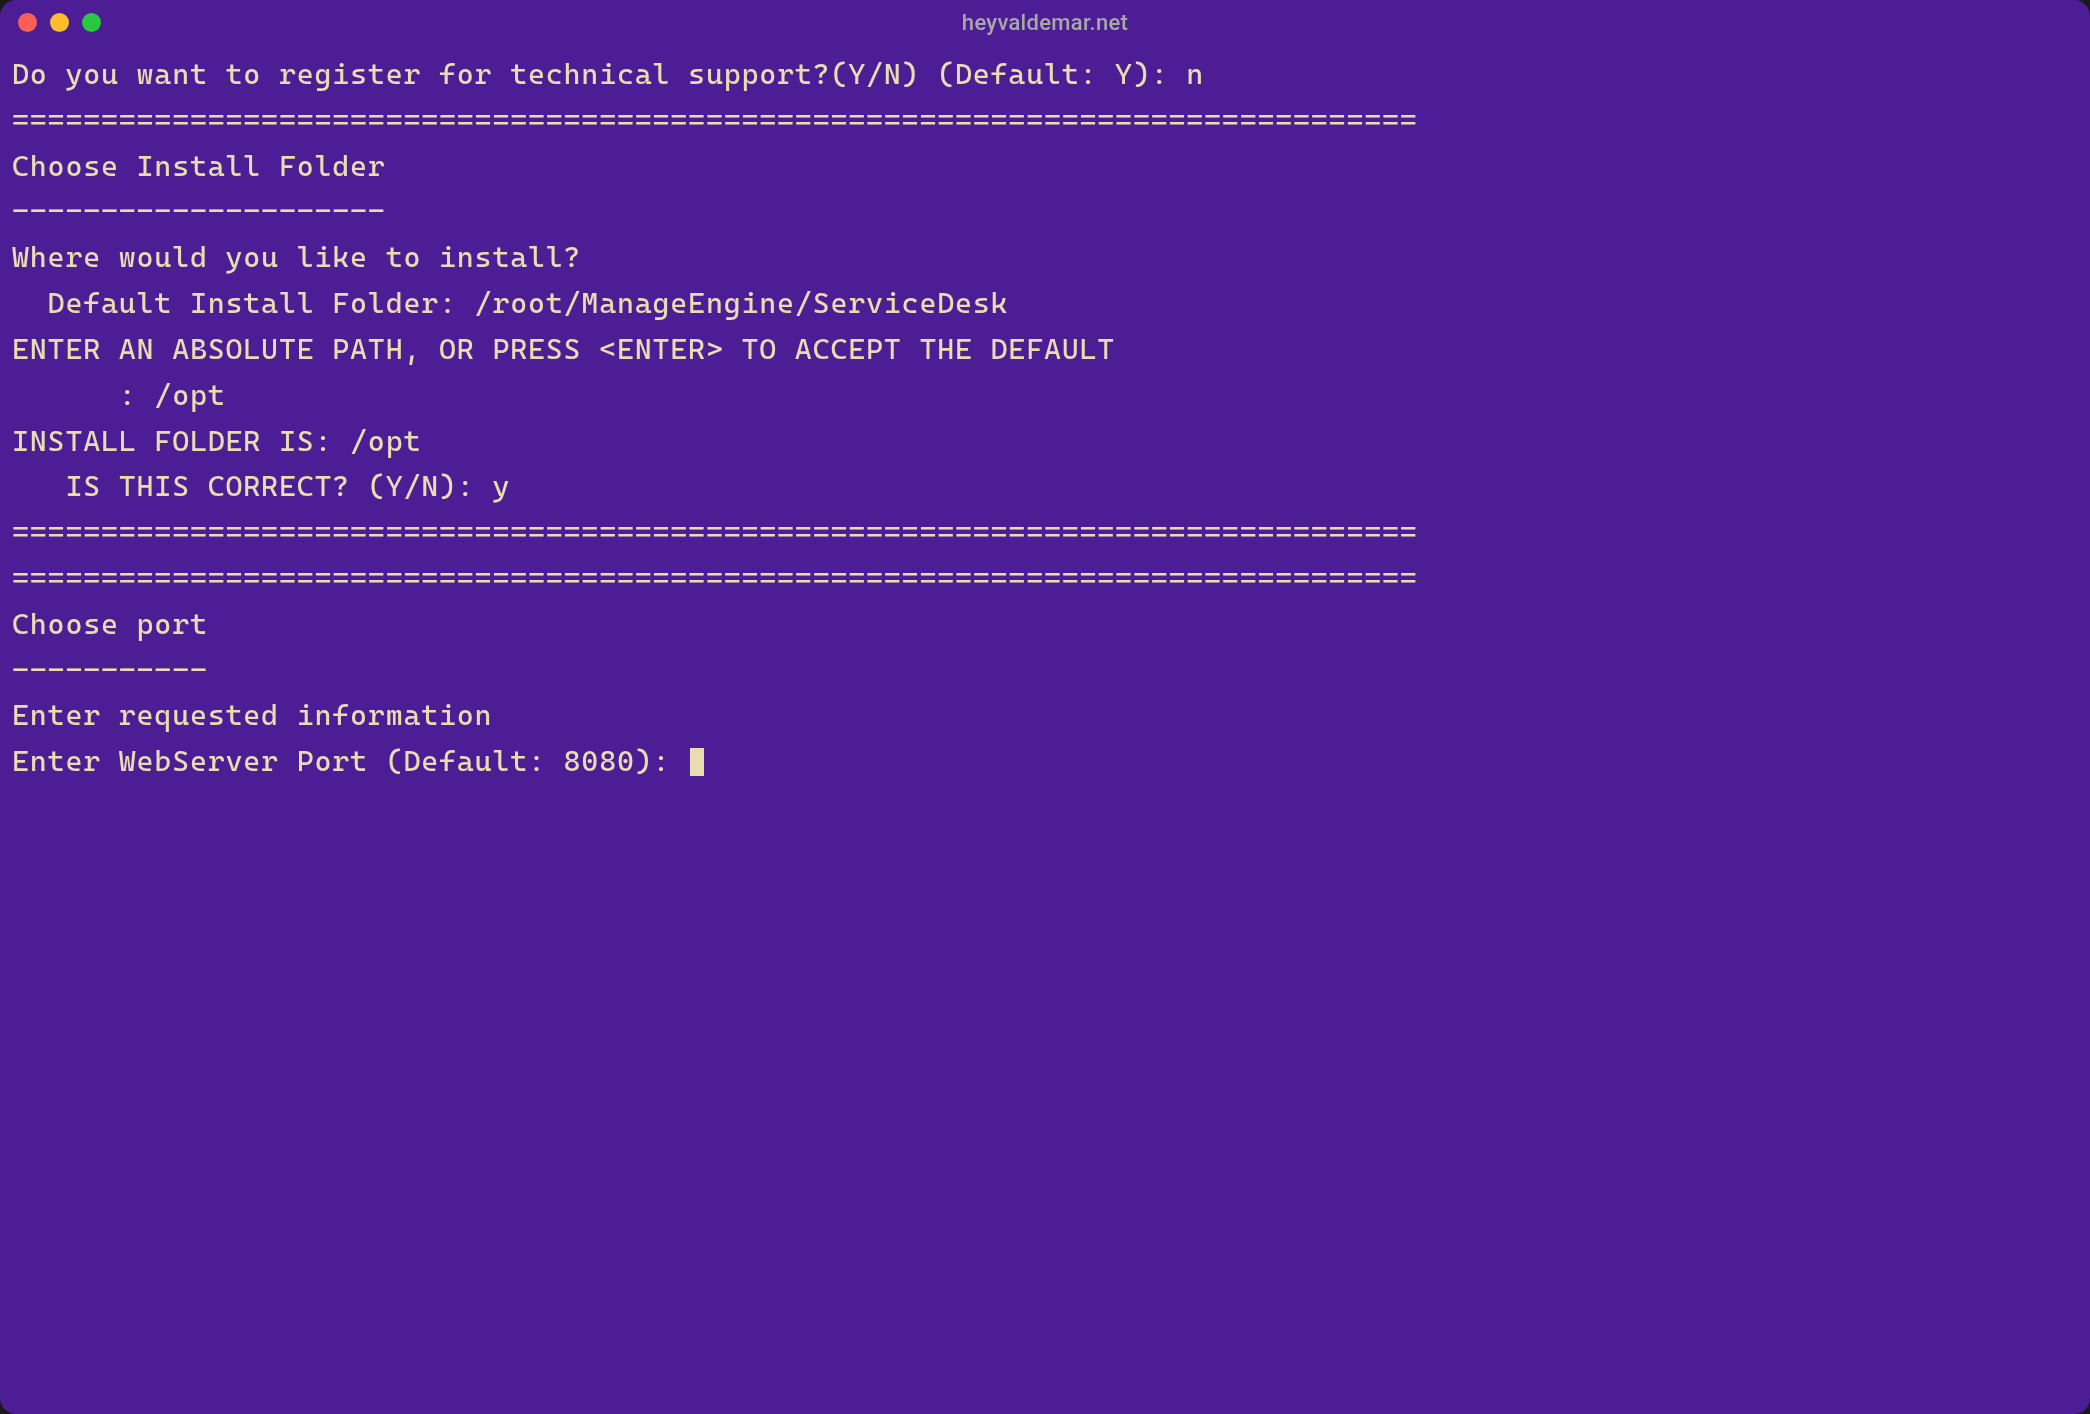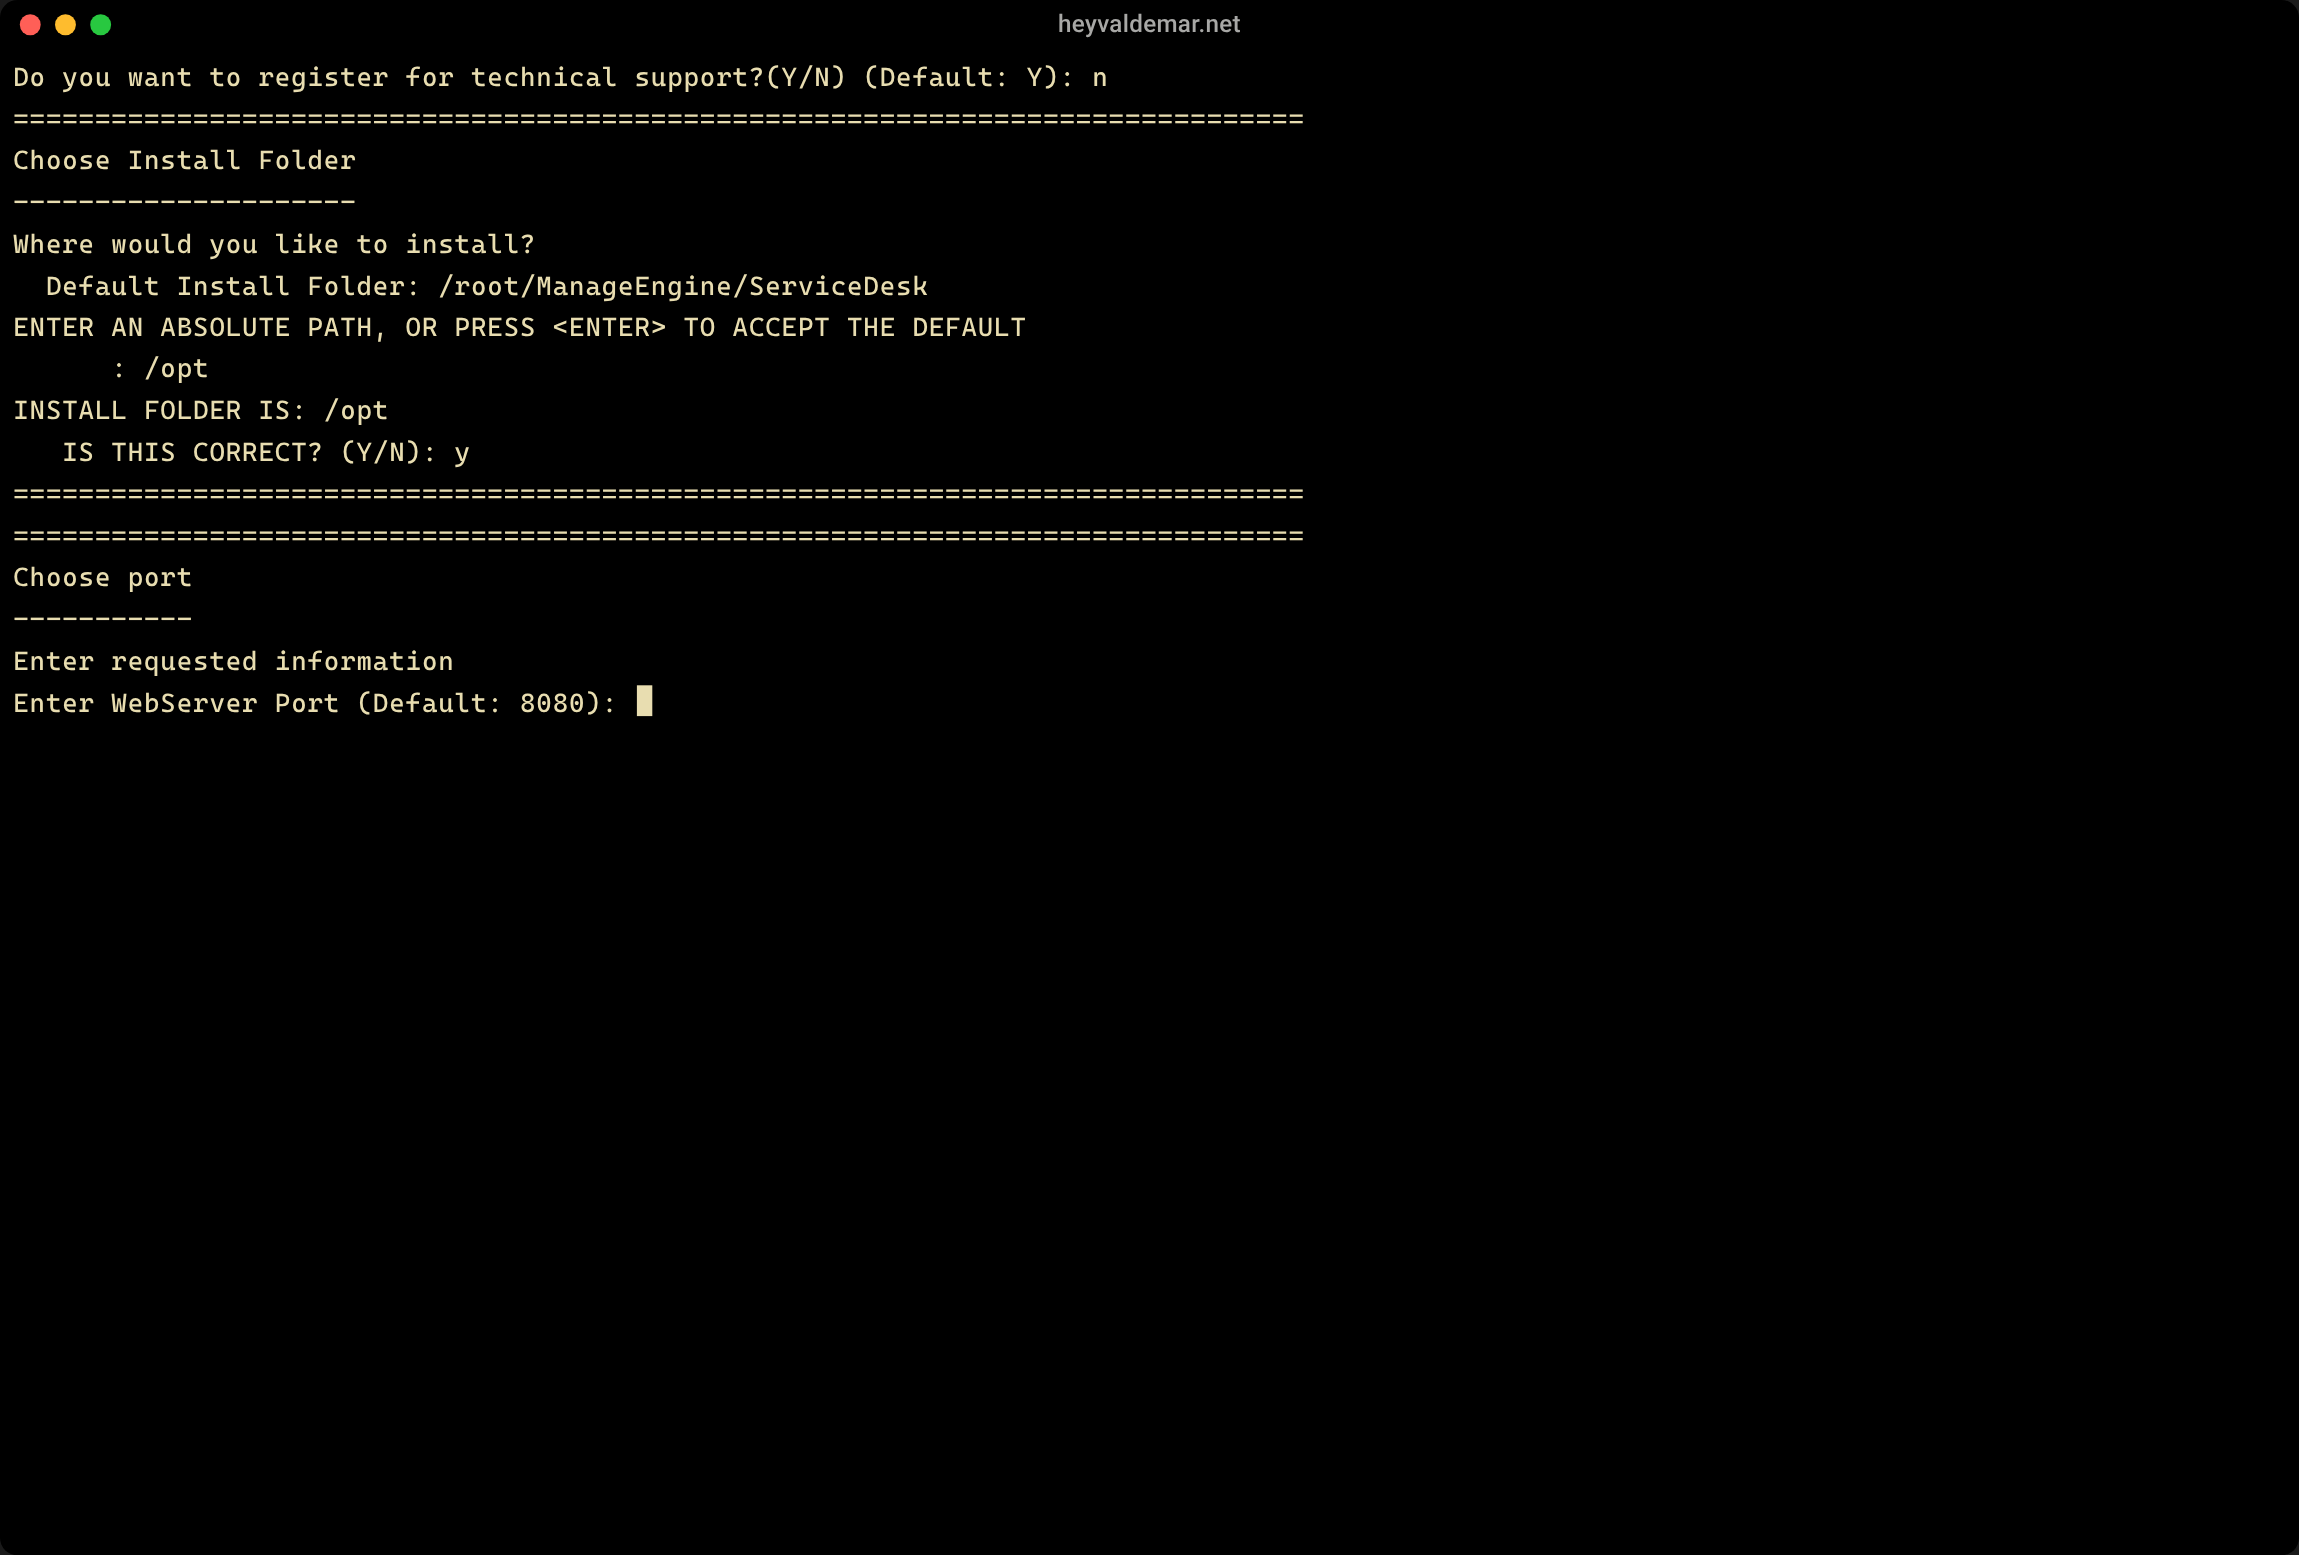--- a/index.html
+++ b/index.html
@@ -12,21 +12,21 @@
       background: #1a1a1a;
       font-family: ui-monospace, "SF Mono", "Monaco", "Cascadia Code", "Roboto Mono", Consolas, "Courier New", monospace;
       width: 2090px;
       height: 1414px;
       overflow: hidden;
     }
 
     .terminal-window {
       width: 100%;
       height: 100%;
-      background: #000000;
+      background: #4c1d95;
       border-radius: 16px;
       overflow: hidden;
       display: flex;
       flex-direction: column;
     }
 
     .title-bar {
       height: 44px;
       display: flex;
       align-items: center;
@@ -59,21 +59,21 @@
       font-size: 22px;
       font-weight: 500;
       letter-spacing: 0.3px;
       font-family: -apple-system, BlinkMacSystemFont, "Segoe UI", Roboto, sans-serif;
     }
 
     .terminal-body {
       flex: 1;
       padding: 8px 12px 12px 12px;
       color: #e8ddb0;
-      font-size: 24px;
+      font-size: 29px;
       line-height: 1.58;
       letter-spacing: 0.8px;
       white-space: pre;
       overflow: hidden;
     }
 
     .line {
       white-space: pre;
     }
 

